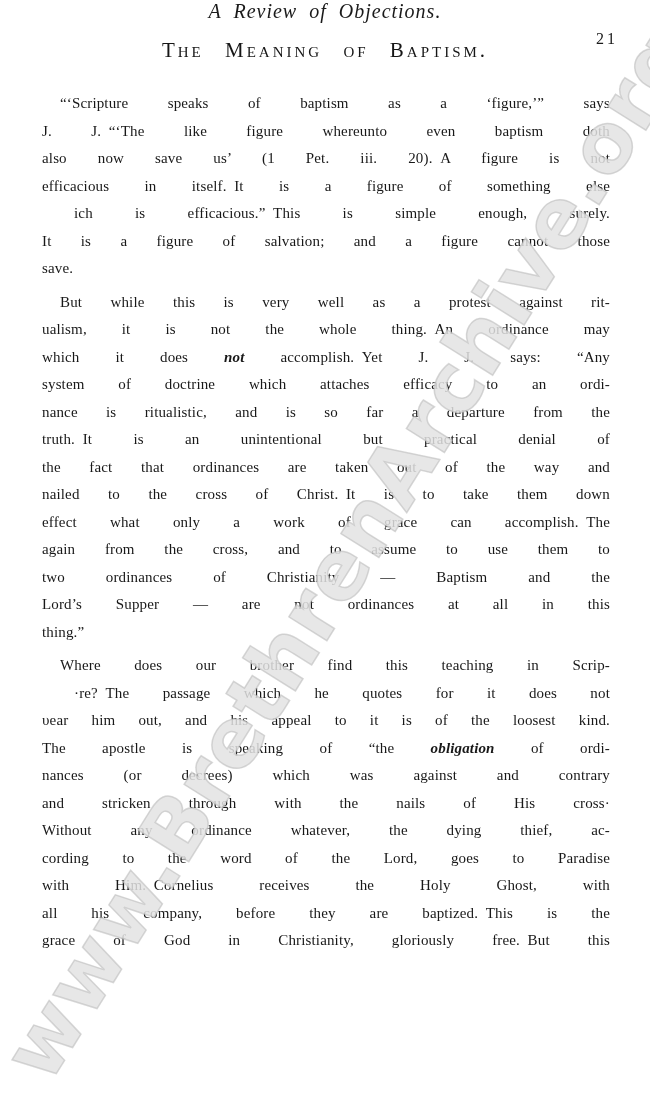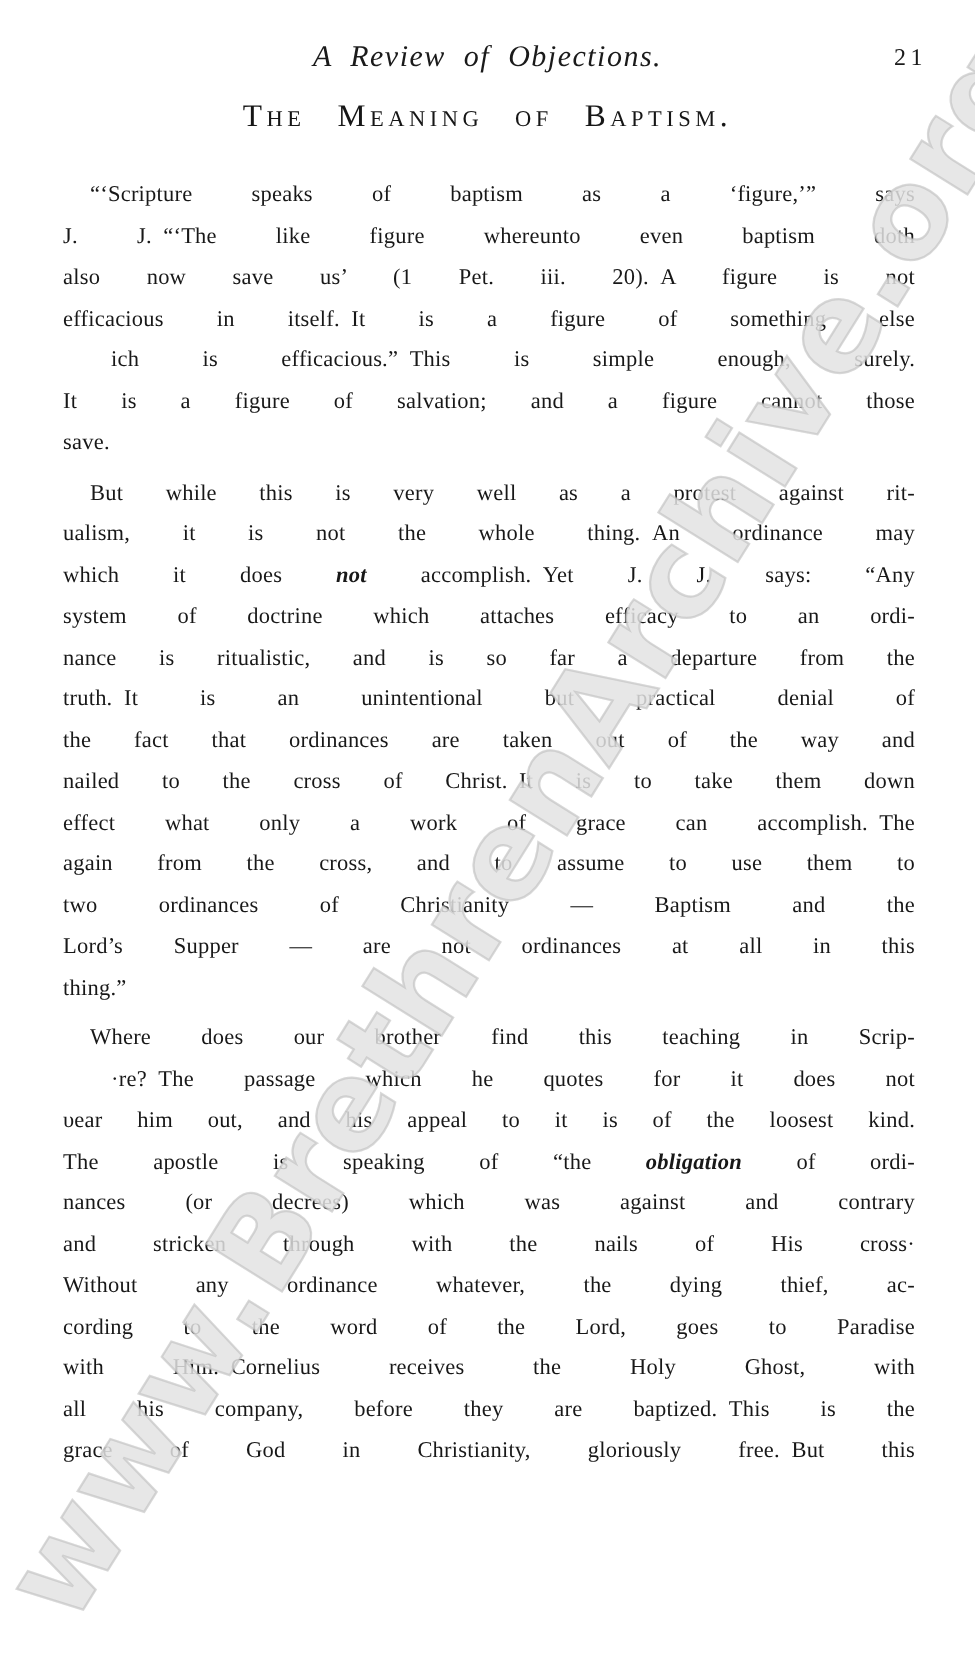--- a/index.html
+++ b/index.html
@@ -2,21 +2,21 @@
 <html><head>
 <meta charset="utf-8">
 <style>
   html,body{margin:0;padding:0;}
   body{
     width:650px;height:1117px;background:#ffffff;overflow:hidden;position:relative;
     font-family:"Liberation Serif","DejaVu Serif",serif;color:#181818;
   }
   .page{position:relative;width:650px;height:1117px;}
   
-  .running-header{position:relative;padding-top:27px;height:30px;text-align:center;}
+  .running-header{position:relative;height:30px;text-align:center;}
   .running-title{
     font-style:italic;font-size:20px;letter-spacing:1px;word-spacing:6px;color:#1a1a1a;
   }
   .page-number{
     position:absolute;right:32px;top:30px;font-size:16px;letter-spacing:3px;color:#1a1a1a;
   }
   
   .section-heading{
     margin-top:8px;text-align:center;font-variant:small-caps;font-size:21px;
     letter-spacing:3px;word-spacing:13px;color:#161616;

